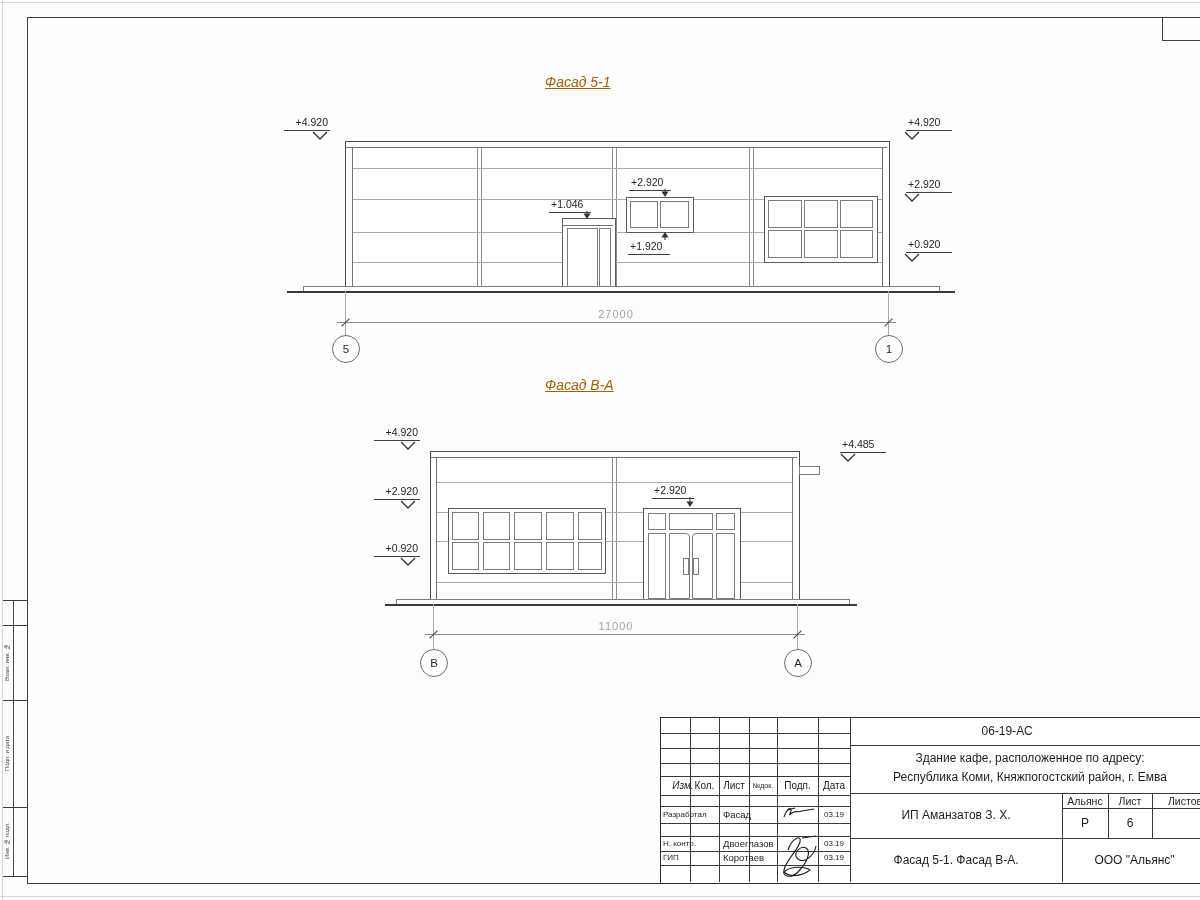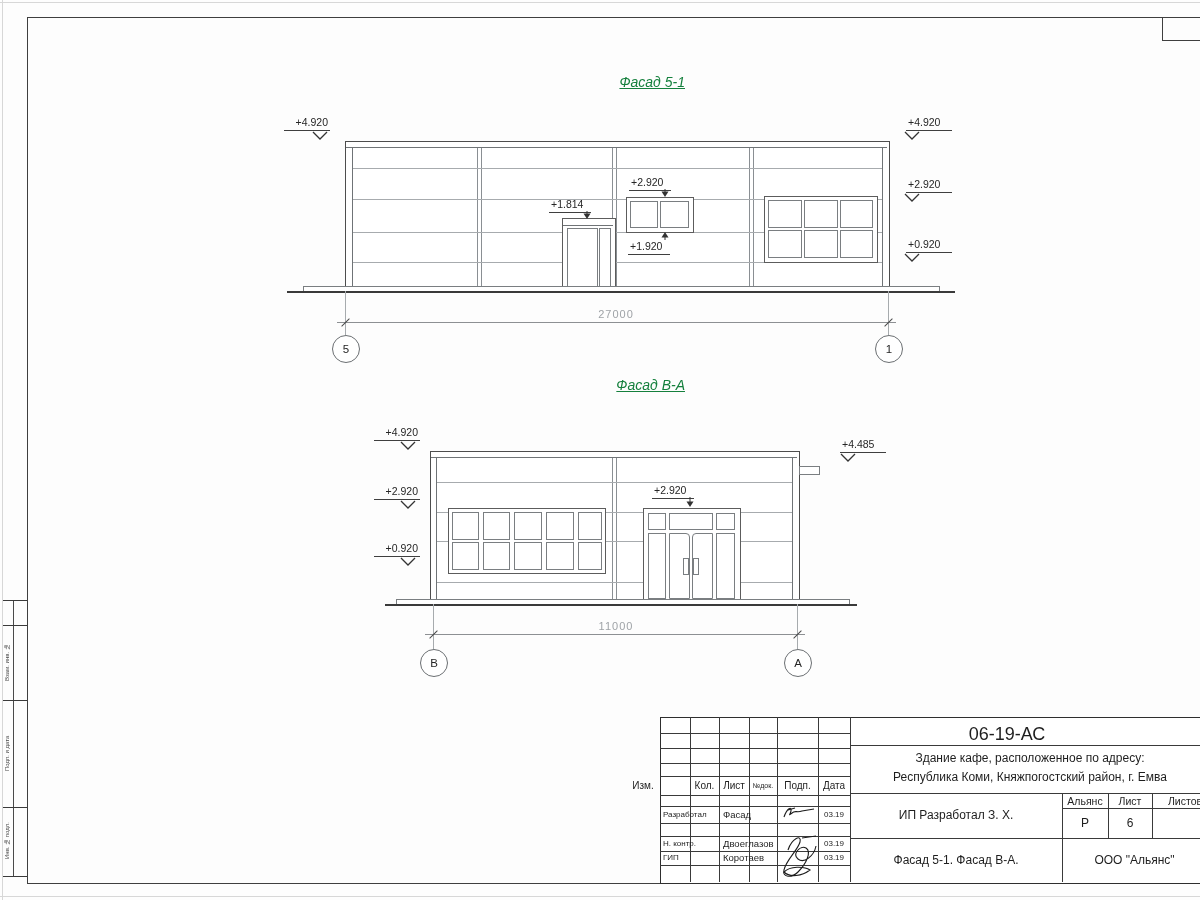--- a/index.html
+++ b/index.html
@@ -17,22 +17,22 @@
   
   .bld{position:absolute;border:1.6px solid #4d4d4d;background:#fff;}
   .win{position:absolute;border:1.5px solid #5c5c5c;background:#fff;}
   .pane{position:absolute;border:1px solid #7a7e81;background:#fff;}
   .door{position:absolute;border:1.5px solid #5c5c5c;background:#fff;}
   
   .mark{position:absolute;font-size:10.5px;line-height:11px;color:#262626;
         border-bottom:1px solid #3f3f3f;padding:0 2px 2px 2px;white-space:nowrap;}
   .t-right{text-align:right;}
   .dimtxt{position:absolute;font-size:11px;color:#9fa3a7;letter-spacing:1px;}
-  .ftitle{position:absolute;font-size:14px;font-style:italic;color:#15803d;
-          text-align:right;text-decoration:underline;white-space:nowrap;}
+  .ftitle{position:absolute;font-size:14px;font-style:italic;color:#a16207;
+          text-align:left;text-decoration:underline;white-space:nowrap;}
   .axis{position:absolute;width:26px;height:26px;border:1.1px solid #6b6f72;border-radius:50%;
         background:#fff;text-align:center;line-height:26px;font-size:11.5px;color:#262626;}
   .tick{position:absolute;width:11px;height:0;border-top:1.4px solid #4a4a4a;transform:rotate(-45deg);}
   
   .tbl-l{position:absolute;width:0;border-left:1px solid #3a3a3a;}
   .tbl-h{position:absolute;height:0;border-top:1px solid #3a3a3a;}
   .tbt{position:absolute;white-space:nowrap;color:#1e1e1e;}
   .cell-c{text-align:center;}
   .vert-label{position:absolute;font-size:6px;color:#4a4a4a;writing-mode:vertical-rl;
               transform:rotate(180deg);text-align:center;white-space:nowrap;}
@@ -110,21 +110,21 @@
       </svg>
     <div class="mark" style="left:906px;top:179px;width:42px;">+2.920</div>
     <svg class="abs" style="left:904px;top:193px;" width="16" height="9">
         <path d="M1 1 L8 8 L15 1" stroke="#333" fill="none" stroke-width="1.3"></path>
       </svg>
     <div class="mark" style="left:906px;top:239px;width:42px;">+0.920</div>
     <svg class="abs" style="left:904px;top:253px;" width="16" height="9">
         <path d="M1 1 L8 8 L15 1" stroke="#333" fill="none" stroke-width="1.3"></path>
       </svg>
 
-    <div class="mark" style="left:549px;top:199px;width:38px;">+1.814</div>
+    <div class="mark" style="left:549px;top:199px;width:38px;">+1.046</div>
     <svg class="abs" style="left:582px;top:211px;" width="10" height="8">
       <path d="M5 0 V3" stroke="#333" stroke-width="1"></path>
         <path d="M1.5 2.5 L8.5 2.5 L5 8 Z" fill="#333"></path>
       </svg>
 
     <div class="mark" style="left:629px;top:177px;width:38px;">+2.920</div>
     <svg class="abs" style="left:660px;top:189px;" width="10" height="8">
       <path d="M5 0 V3" stroke="#333" stroke-width="1"></path>
         <path d="M1.5 2.5 L8.5 2.5 L5 8 Z" fill="#333"></path>
       </svg>
@@ -244,21 +244,21 @@
     <div class="tbl-h" style="left:660px;top:823px;width:190px;"></div>
     <div class="tbl-h" style="left:660px;top:836px;width:190px;"></div>
     <div class="tbl-h" style="left:660px;top:851px;width:190px;"></div>
     <div class="tbl-h" style="left:660px;top:865px;width:190px;"></div>
 
     <div class="tbl-h" style="left:850px;top:745px;width:362px;"></div>
     <div class="tbl-h" style="left:850px;top:793px;width:362px;"></div>
     <div class="tbl-h" style="left:1062px;top:808px;width:150px;"></div>
     <div class="tbl-h" style="left:850px;top:838px;width:362px;"></div>
 
-    <div class="tbt cell-c" style="left:628px;top:780px;width:30px;font-size:10px;">Изм.</div>
+    <div class="tbt cell-c" style="left:668px;top:780px;width:30px;font-size:10px;font-style:italic;">Изм.</div>
     <div class="tbt cell-c" style="left:690px;top:780px;width:29px;font-size:10px;">Кол.</div>
     <div class="tbt cell-c" style="left:719px;top:780px;width:30px;font-size:10px;">Лист</div>
     <div class="tbt cell-c" style="left:749px;top:782px;width:28px;font-size:7px;">№док.</div>
     <div class="tbt cell-c" style="left:777px;top:780px;width:41px;font-size:10px;">Подп.</div>
     <div class="tbt cell-c" style="left:818px;top:780px;width:32px;font-size:10px;">Дата</div>
 
     <div class="tbt" style="left:663px;top:810px;font-size:8px;">Разработал</div>
     <div class="tbt" style="left:723px;top:809px;font-size:9.5px;">Фасад</div>
     <div class="tbt cell-c" style="left:818px;top:810px;width:32px;font-size:8px;">03.19</div>
     <div class="tbt" style="left:663px;top:839px;font-size:8px;">Н. контр.</div>
@@ -271,24 +271,24 @@
     <svg class="abs" style="left:780px;top:804px;" width="38" height="18">
       <path d="M4 13 C7 4 12 2 11 7 C10 11 8 12 12 9 C15 6 17 9 22 7 L34 5" stroke="#1c1c1c" fill="none" stroke-width="1.1"></path>
       <path d="M8 6 L15 4" stroke="#1c1c1c" fill="none" stroke-width="1.1"></path>
     </svg>
     <svg class="abs" style="left:778px;top:832px;" width="42" height="48">
       <path d="M10 18 C14 6 24 2 22 10 C20 18 8 28 6 38 C4 46 14 46 20 40 C28 32 34 20 28 16 C22 13 14 22 20 27 C26 32 36 24 38 14" stroke="#1c1c1c" fill="none" stroke-width="1.1"></path>
       <path d="M6 40 C12 34 26 34 32 38 C24 44 12 46 6 40 Z" stroke="#1c1c1c" fill="none" stroke-width="1.1"></path>
       <path d="M24 6 L38 4" stroke="#1c1c1c" fill="none" stroke-width="1"></path>
     </svg>
 
-    <div class="tbt cell-c" style="left:850px;top:724px;width:314px;font-size:18px;text-align:center;">06-19-АС</div>
+    <div class="tbt cell-c" style="left:850px;top:724px;width:314px;font-size:12px;text-align:center;">06-19-АС</div>
     <div class="tbt cell-c" style="left:855px;top:751px;width:350px;font-size:12px;">Здание кафе, расположенное по адресу:</div>
     <div class="tbt cell-c" style="left:855px;top:770px;width:350px;font-size:12px;">Республика Коми, Княжпогостский район, г. Емва</div>
-    <div class="tbt cell-c" style="left:850px;top:808px;width:212px;font-size:12px;">ИП Разработал З. Х.</div>
+    <div class="tbt cell-c" style="left:850px;top:808px;width:212px;font-size:12px;">ИП Аманзатов З. Х.</div>
     <div class="tbt cell-c" style="left:1062px;top:795px;width:46px;font-size:10.5px;">Альянс</div>
     <div class="tbt cell-c" style="left:1108px;top:795px;width:44px;font-size:10.5px;">Лист</div>
     <div class="tbt cell-c" style="left:1152px;top:795px;width:48px;font-size:10.5px;margin-left:9px;">Листов</div>
     <div class="tbt cell-c" style="left:1062px;top:816px;width:46px;font-size:12px;">Р</div>
     <div class="tbt cell-c" style="left:1108px;top:816px;width:44px;font-size:12px;">6</div>
     <div class="tbt cell-c" style="left:850px;top:853px;width:212px;font-size:12px;">Фасад 5-1. Фасад В-А.</div>
     <div class="tbt cell-c" style="left:1062px;top:853px;width:145px;font-size:12px;">ООО "Альянс"</div>
   </div>
 
 </div>

